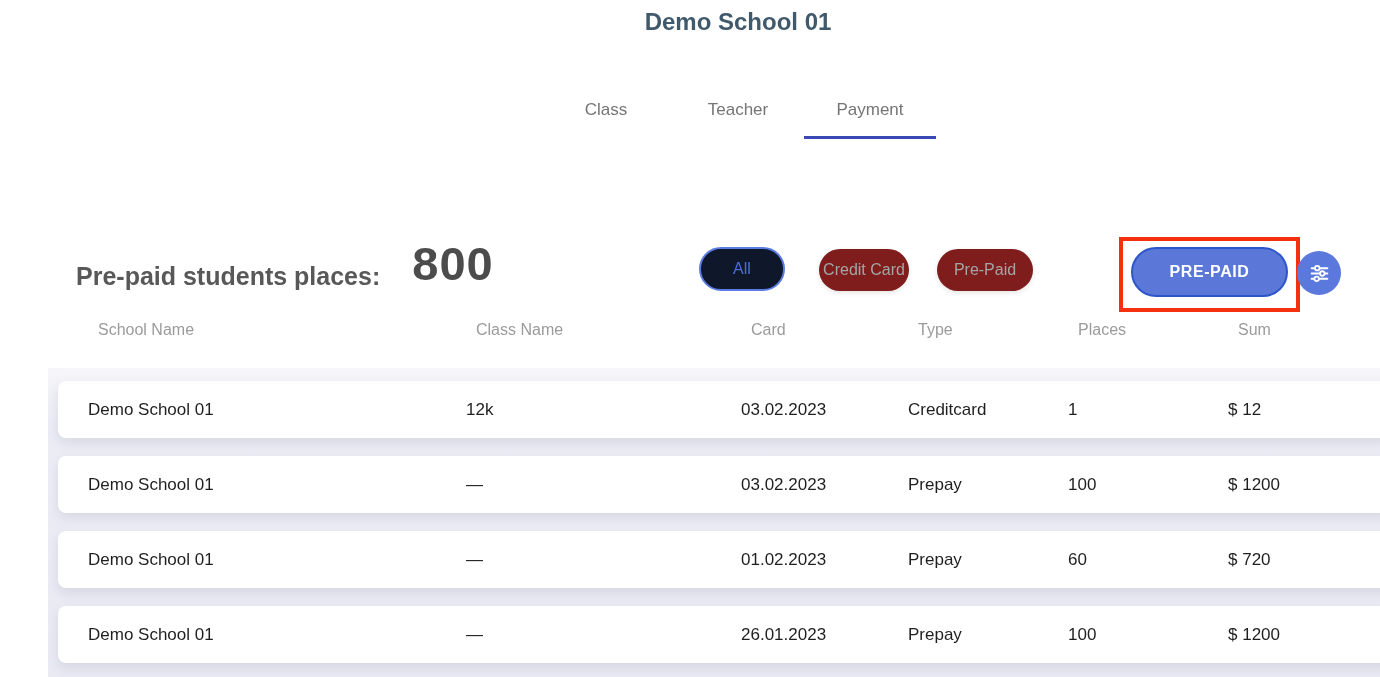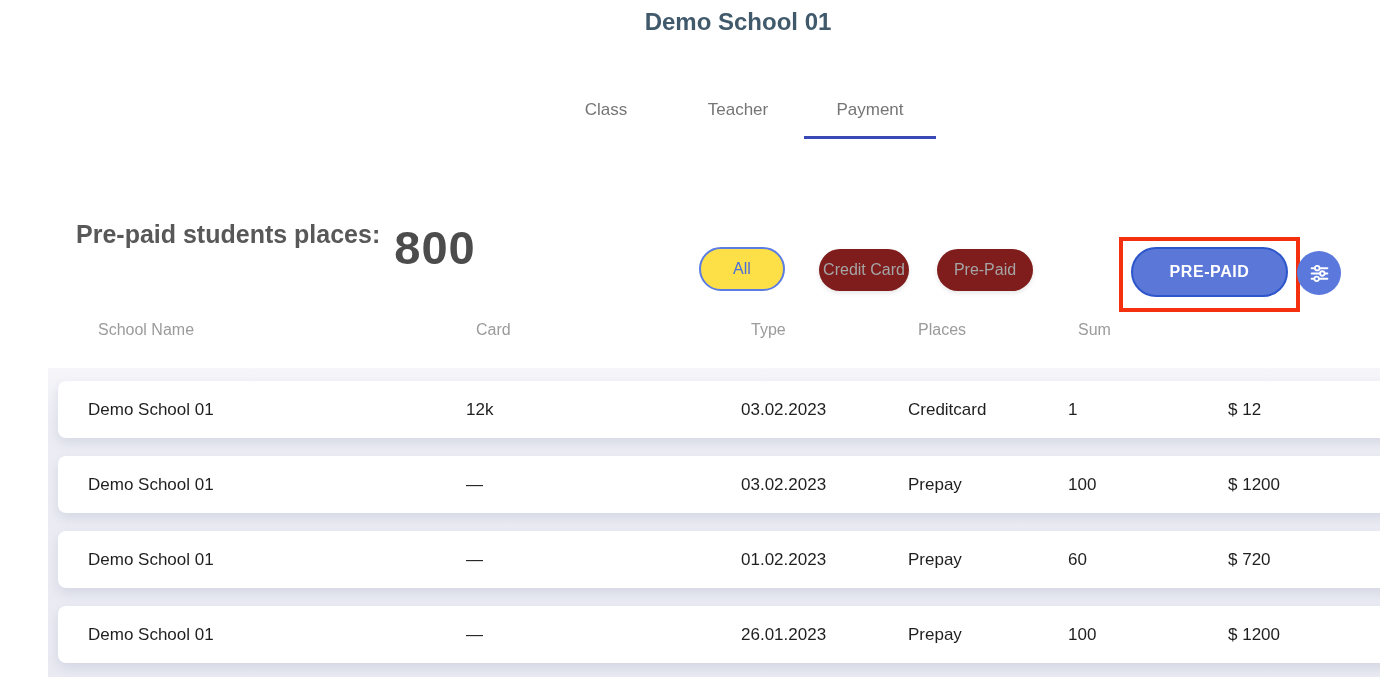--- a/index.html
+++ b/index.html
@@ -27,37 +27,37 @@
     width: 132px; text-align: center;
     font-size: 17px; font-weight: 500; color: #757575;
     padding: 6px 0 16px 0;
     border-bottom: 3px solid transparent;
     cursor: pointer;
   }
   .tab.active { border-bottom-color: #3949b5; }
 
   
   .summary {
-    position: absolute; left: 28px; top: 220px;
-    display: flex; align-items: flex-start; gap: 14px;
+    position: absolute; left: 28px; top: 236px;
+    display: flex; align-items: flex-end; gap: 32px;
   }
   .summary-label { font-size: 25px; font-weight: 700; color: #585858; }
   .summary-value { font-size: 47px; font-weight: 700; color: #4c4c4c; letter-spacing: 1px; }
 
   
   .pill {
     position: absolute;
     display: flex; align-items: center; justify-content: center;
     border-radius: 22px;
     font-size: 16px; font-weight: 500;
     cursor: pointer;
   }
   .pill-all {
     left: 651px; top: 247px; width: 86px; height: 44px;
-    background: #fde047; border: 2px solid #5b7ce2; color: #4a6fdc;
+    background: #0f172a; border: 2px solid #5b7ce2; color: #4a6fdc;
   }
   .pill-gray {
     background: #7f1d1d; color: #a5a5a5; border: none;
     box-shadow: 0 2px 5px rgba(0,0,0,0.10);
   }
   .pill-credit { left: 771px; top: 249px; width: 90px; height: 42px; }
   .pill-prepaid-gray { left: 889px; top: 249px; width: 96px; height: 42px; }
 
   
   .annotation-box {
@@ -142,20 +142,21 @@
         <line x1="5" y1="12" x2="19" y2="12" stroke="#ffffff" stroke-width="1.7" stroke-linecap="round"></line>
         <circle cx="14.5" cy="12" r="2" fill="#5b79dd" stroke="#ffffff" stroke-width="1.6"></circle>
         <line x1="5" y1="16.7" x2="19" y2="16.7" stroke="#ffffff" stroke-width="1.7" stroke-linecap="round"></line>
         <circle cx="9.5" cy="16.7" r="2" fill="#5b79dd" stroke="#ffffff" stroke-width="1.6"></circle>
       </svg>
     </span>
   </button>
 
   <div class="table-header grid-cols">
     <div>School Name</div>
+    <div>Class Name</div>
     <div>Card</div>
     <div>Type</div>
     <div>Places</div>
     <div>Sum</div>
   </div>
 
   <div class="rows-area">
     <div class="row-card grid-cols">
       <div>Demo School 01</div>
       <div>12k</div>

